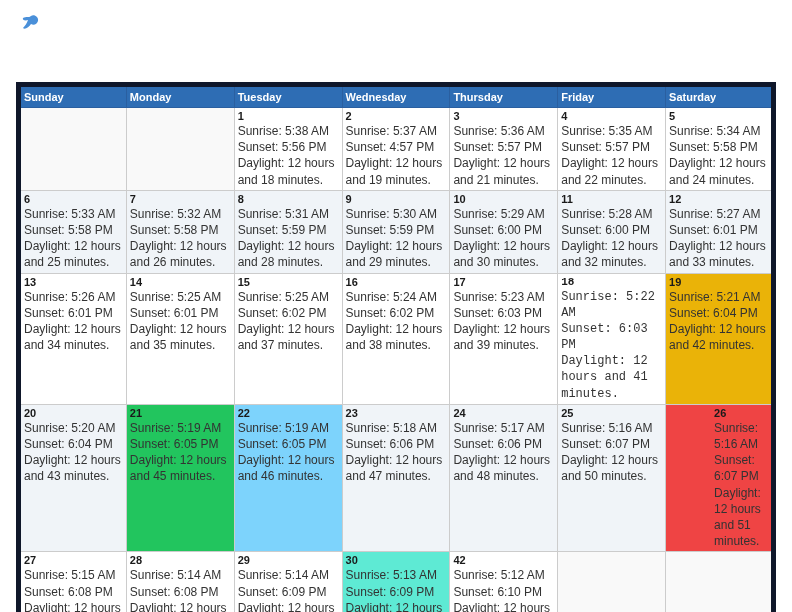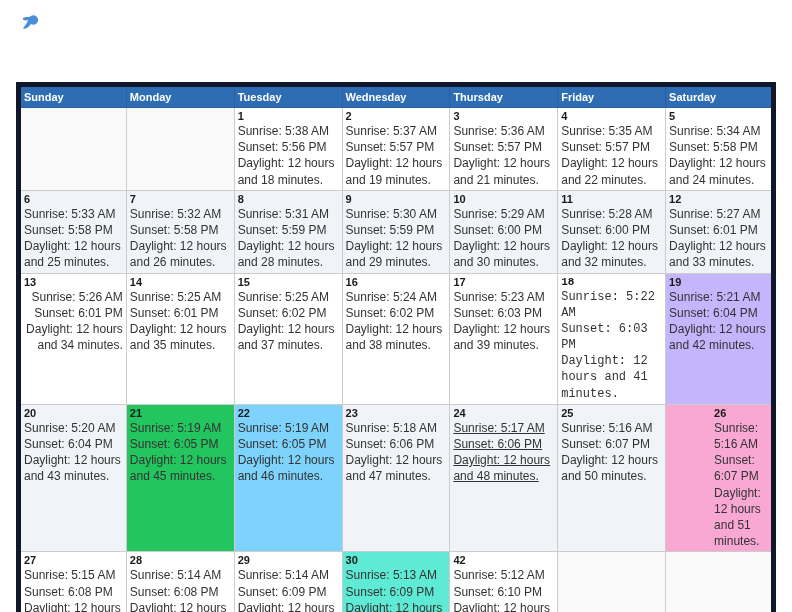--- a/index.html
+++ b/index.html
@@ -131,21 +131,21 @@
           <td class="empty-cell" style="background: rgb(249, 249, 249);"></td>
           <td style="background: rgb(255, 255, 255);">
             <span class="day-num">1</span>
             <div class="day-detail" style="white-space: pre-line;">Sunrise: 5:38 AM
 Sunset: 5:56 PM
 Daylight: 12 hours and 18 minutes.</div>
           </td>
           <td style="background: rgb(255, 255, 255);">
             <span class="day-num">2</span>
             <div class="day-detail" style="white-space: pre-line;">Sunrise: 5:37 AM
-Sunset: 5:57 PM
+Sunset: 4:57 PM
 Daylight: 12 hours and 19 minutes.</div>
           </td>
           <td style="background: rgb(255, 255, 255);">
             <span class="day-num">3</span>
             <div class="day-detail" style="white-space: pre-line;">Sunrise: 5:36 AM
 Sunset: 5:57 PM
 Daylight: 12 hours and 21 minutes.</div>
           </td>
           <td style="background: rgb(255, 255, 255);">
             <span class="day-num">4</span>
@@ -200,21 +200,21 @@
           <td style="background: rgb(240, 244, 248);">
             <span class="day-num">12</span>
             <div class="day-detail" style="white-space: pre-line;">Sunrise: 5:27 AM
 Sunset: 6:01 PM
 Daylight: 12 hours and 33 minutes.</div>
           </td>
         </tr>
         <tr>
           <td style="background: rgb(255, 255, 255);">
             <span class="day-num">13</span>
-            <div class="day-detail" style="white-space: pre-line; text-align: right;">Sunrise: 5:26 AM
+            <div class="day-detail" style="white-space: pre-line;">Sunrise: 5:26 AM
 Sunset: 6:01 PM
 Daylight: 12 hours and 34 minutes.</div>
           </td>
           <td style="background: rgb(255, 255, 255);">
             <span class="day-num">14</span>
             <div class="day-detail" style="white-space: pre-line;">Sunrise: 5:25 AM
 Sunset: 6:01 PM
 Daylight: 12 hours and 35 minutes.</div>
           </td>
           <td style="background: rgb(255, 255, 255);">
@@ -234,21 +234,21 @@
             <div class="day-detail" style="white-space: pre-line;">Sunrise: 5:23 AM
 Sunset: 6:03 PM
 Daylight: 12 hours and 39 minutes.</div>
           </td>
           <td style="background: rgb(255, 255, 255); font-family: Liberation Mono, monospace;">
             <span class="day-num">18</span>
             <div class="day-detail" style="white-space: pre-line;">Sunrise: 5:22 AM
 Sunset: 6:03 PM
 Daylight: 12 hours and 41 minutes.</div>
           </td>
-          <td style="background: #c4b5fd;">
+          <td style="background: #eab308;">
             <span class="day-num">19</span>
             <div class="day-detail" style="white-space: pre-line;">Sunrise: 5:21 AM
 Sunset: 6:04 PM
 Daylight: 12 hours and 42 minutes.</div>
           </td>
         </tr>
         <tr>
           <td style="background: rgb(240, 244, 248);">
             <span class="day-num">20</span>
             <div class="day-detail" style="white-space: pre-line;">Sunrise: 5:20 AM
@@ -268,31 +268,31 @@
 Daylight: 12 hours and 46 minutes.</div>
           </td>
           <td style="background: rgb(240, 244, 248);">
             <span class="day-num">23</span>
             <div class="day-detail" style="white-space: pre-line;">Sunrise: 5:18 AM
 Sunset: 6:06 PM
 Daylight: 12 hours and 47 minutes.</div>
           </td>
           <td style="background: rgb(240, 244, 248);">
             <span class="day-num">24</span>
-            <div class="day-detail" style="white-space: pre-line; text-decoration: underline;">Sunrise: 5:17 AM
+            <div class="day-detail" style="white-space: pre-line;">Sunrise: 5:17 AM
 Sunset: 6:06 PM
 Daylight: 12 hours and 48 minutes.</div>
           </td>
           <td style="background: rgb(240, 244, 248);">
             <span class="day-num">25</span>
             <div class="day-detail" style="white-space: pre-line;">Sunrise: 5:16 AM
 Sunset: 6:07 PM
 Daylight: 12 hours and 50 minutes.</div>
           </td>
-          <td style="background: #f9a8d4; padding-left: 48px;">
+          <td style="background: #ef4444; padding-left: 48px;">
             <span class="day-num">26</span>
             <div class="day-detail" style="white-space: pre-line;">Sunrise: 5:16 AM
 Sunset: 6:07 PM
 Daylight: 12 hours and 51 minutes.</div>
           </td>
         </tr>
         <tr>
           <td style="background: rgb(255, 255, 255);">
             <span class="day-num">27</span>
             <div class="day-detail" style="white-space: pre-line;">Sunrise: 5:15 AM

